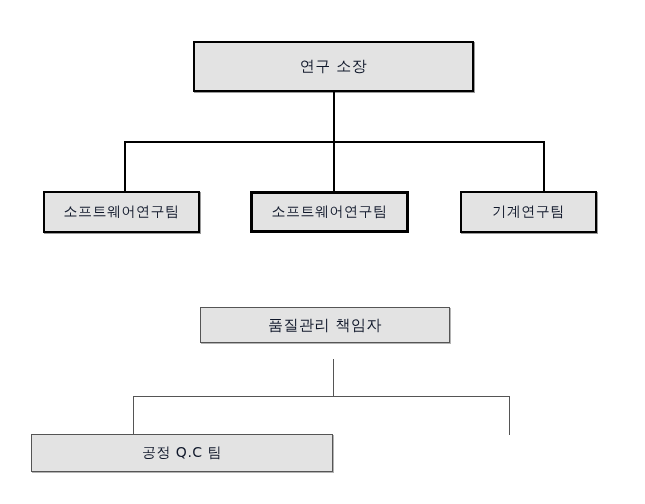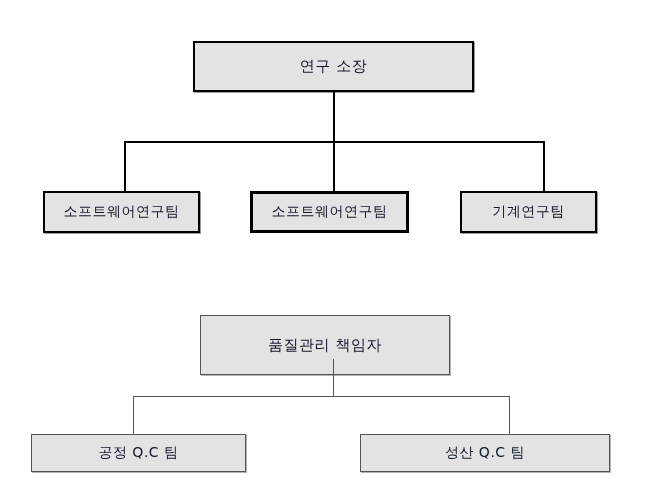--- a/index.html
+++ b/index.html
@@ -98,33 +98,30 @@
   </div>
 
   <div class="node heavy-thick" style="left:250px; top:191px; width:159px; height:42px; font-size:14px;">
     <span class="label">소프트웨어연구팀</span>
   </div>
 
   <div class="node heavy" style="left:460px; top:191px; width:137px; height:42px; font-size:14px;">
     <span class="label">기계연구팀</span>
   </div>
 
-  <div class="node light" style="left:200px; top:315px; width:250px; height:60px; font-size:15px;">
+  <div class="node light" style="left:200px; top:307px; width:250px; height:36px; font-size:15px;">
     <span class="label">품질관리 책임자</span>
   </div>
 
   <div class="line v-light" style="left:333px; top:359px; height:38px;"></div>
 
   <div class="line h-light" style="left:133px; top:396px; width:377px;"></div>
 
   <div class="line v-light" style="left:133px; top:396px; height:39px;"></div>
 
   <div class="line v-light" style="left:509px; top:396px; height:39px;"></div>
 
-  <div class="node light" style="left:31px; top:434px; width:215px; height:38px; font-size:14px;">
+  <div class="node light" style="left:31px; top:434px; width:302px; height:38px; font-size:14px;">
     <span class="label">공정 Q.C 팀</span>
   </div>
 
-  <div class="node light" style="left:360px; top:434px; width:250px; height:38px; font-size:14px;">
-    <span class="label">성산 Q.C 팀</span>
-  </div>
 
 </div>
 
 </body></html>

